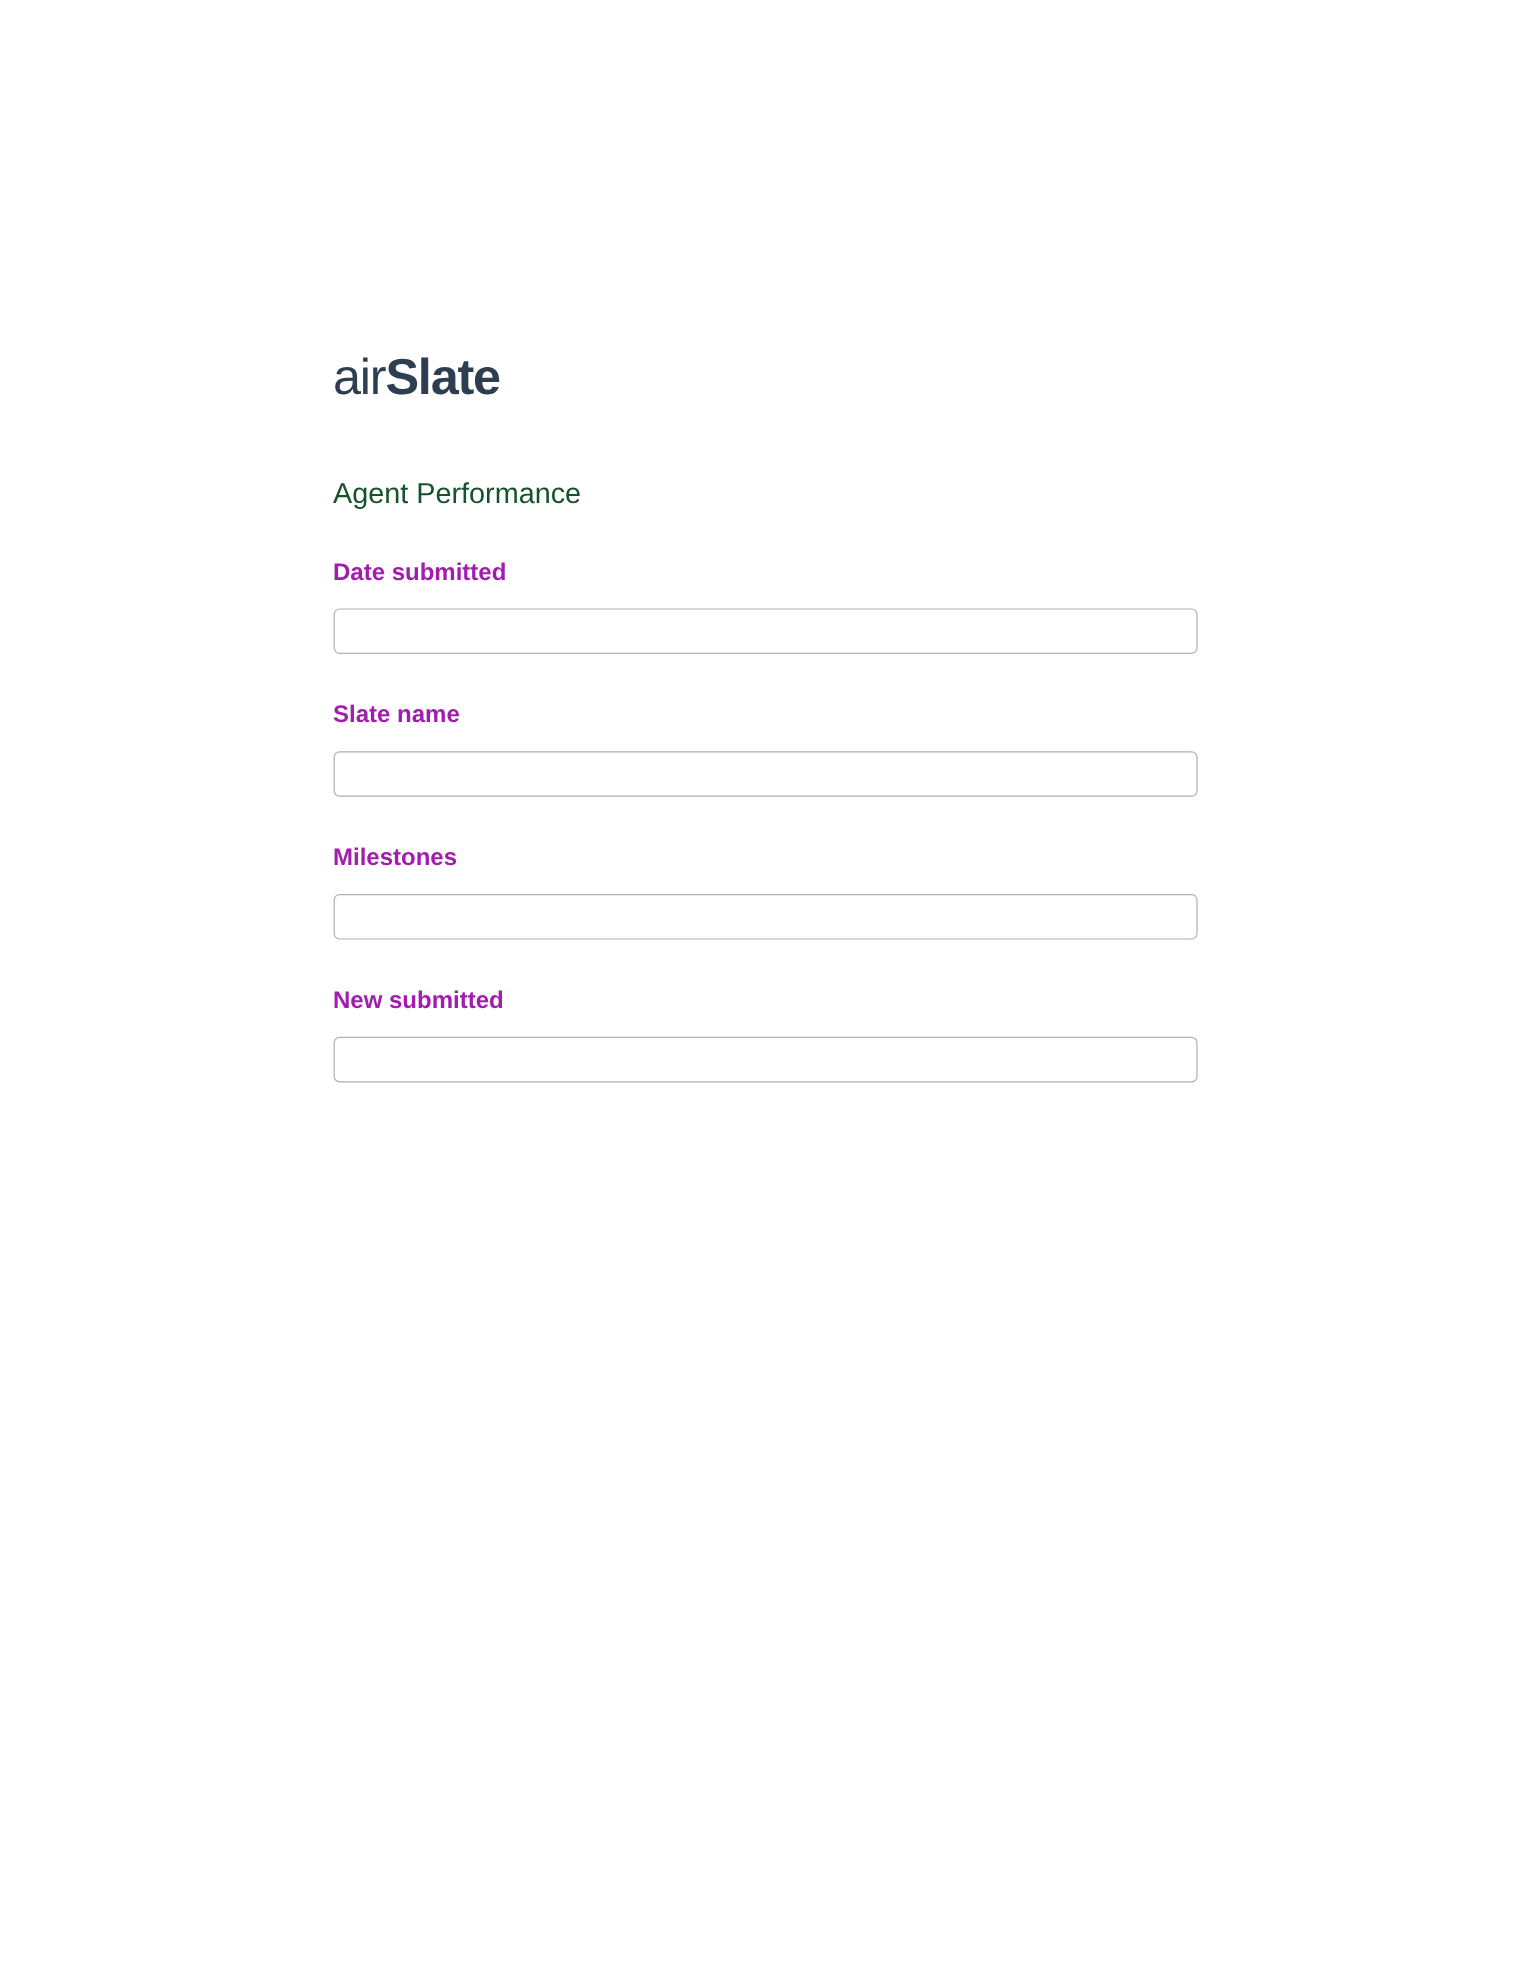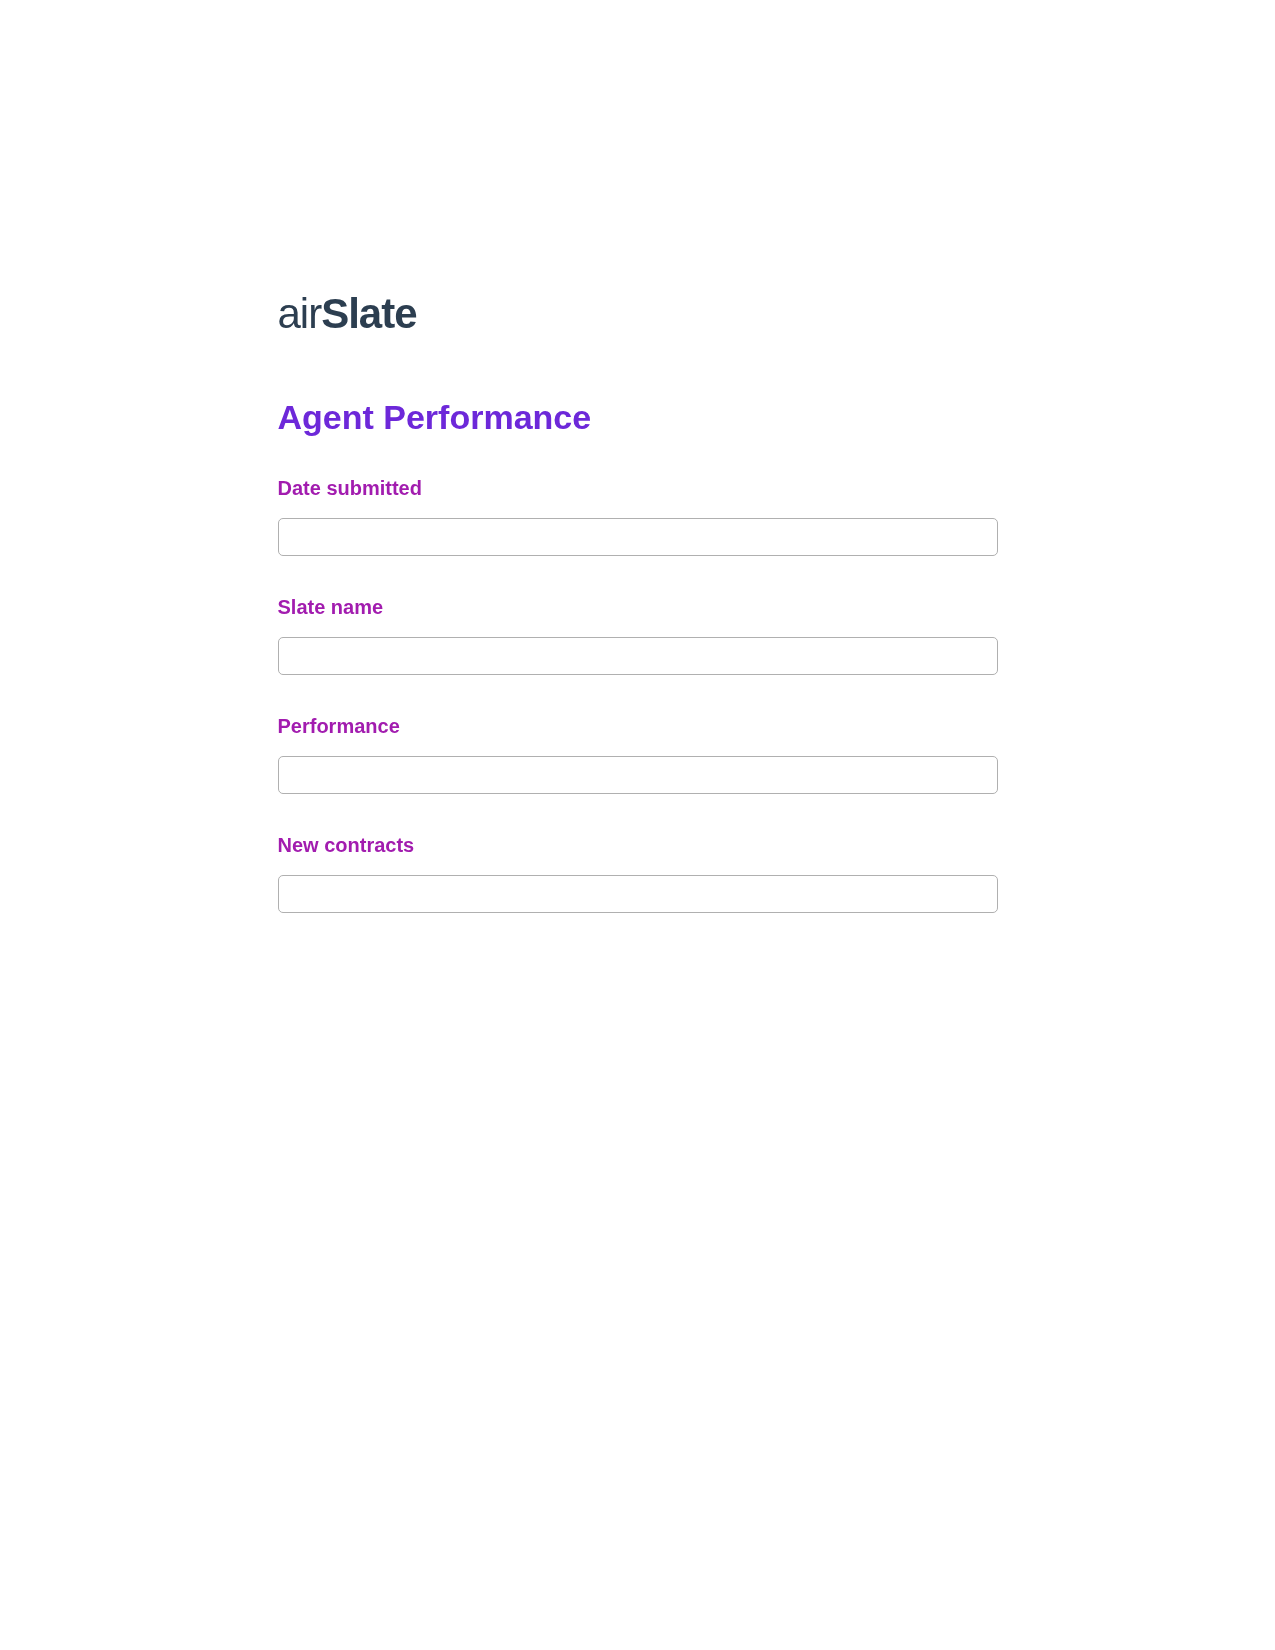--- a/index.html
+++ b/index.html
@@ -28,23 +28,23 @@
       color: #2c3e50;
       letter-spacing: -1px;
     }
     .logo-air {
       font-weight: 400;
     }
     .logo-slate {
       font-weight: 700;
     }
     .form-title {
-      font-size: 34px;
-      font-weight: 700;
-      color: #6d28d9;
+      font-size: 24px;
+      font-weight: 400;
+      color: #14532d;
       margin-bottom: 40px;
     }
     .form-group {
       margin-bottom: 40px;
     }
     .form-label {
       display: block;
       font-size: 20px;
       font-weight: 700;
       color: #a21caf;
@@ -74,21 +74,21 @@
     <label class="form-label">Date submitted</label>
     <input type="text" class="form-input" value="" style="">
   </div>
 
   <div class="form-group">
     <label class="form-label">Slate name</label>
     <input type="text" class="form-input" value="" style="">
   </div>
 
   <div class="form-group">
-    <label class="form-label">Performance</label>
+    <label class="form-label">Milestones</label>
     <input type="text" class="form-input" value="" style="">
   </div>
 
   <div class="form-group">
-    <label class="form-label">New contracts</label>
+    <label class="form-label">New submitted</label>
     <input type="text" class="form-input" value="" style="">
   </div>
 </div>
 
 </body></html>

